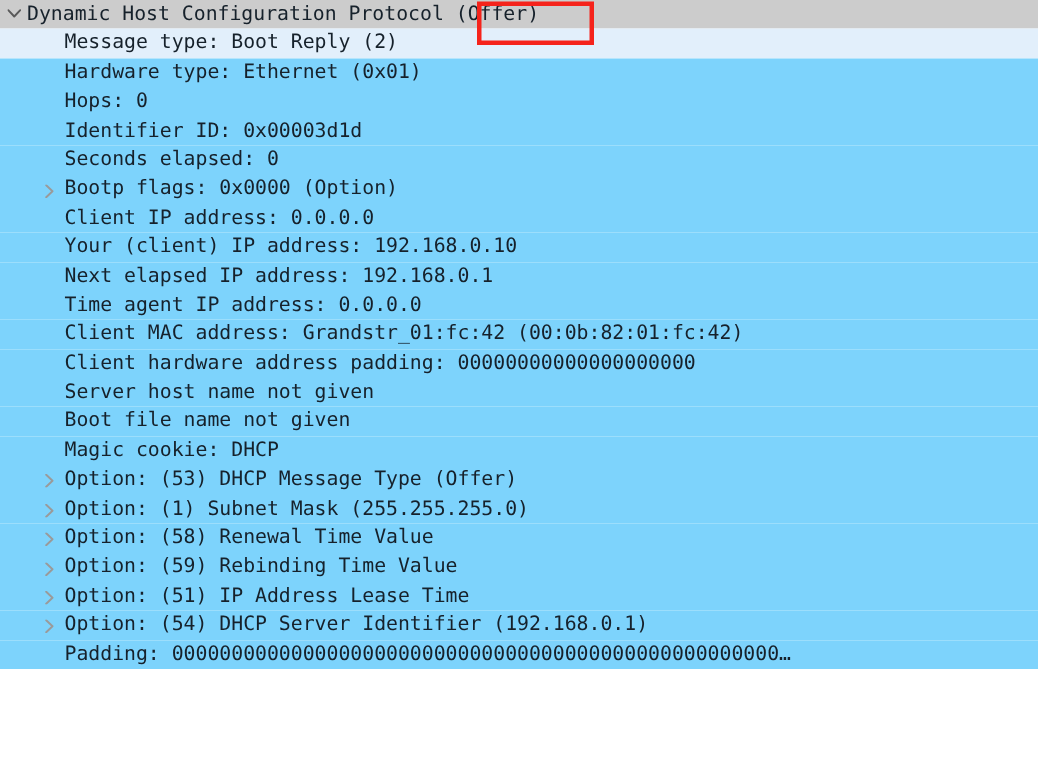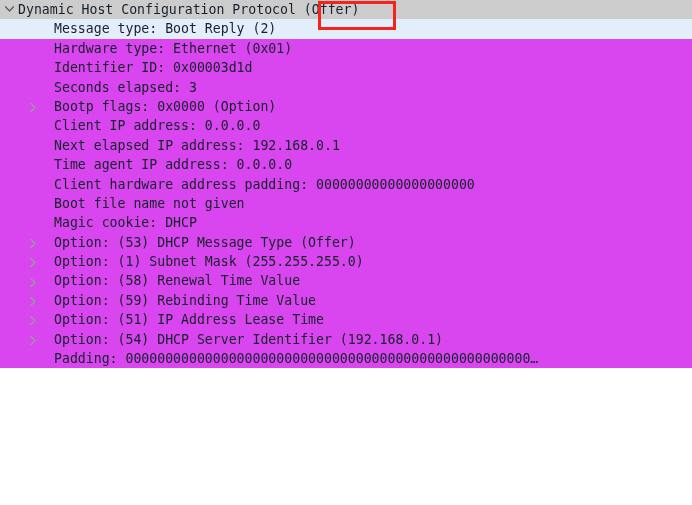--- a/index.html
+++ b/index.html
@@ -20,21 +20,21 @@
     height: 380px;
   }
 
   .row {
     position: relative;
     height: 19.4px;
     line-height: 19.4px;
     white-space: nowrap;
     font-size: 13.2px;
     color: #16212b;
-    background: #d946ef;
+    background: #7dd3fc;
   }
 
   .row.sel-gray { background: #cccccc; }
   .row.sel-blue { background: #e2effb; }
 
   
   .twisty {
     position: absolute;
     top: 0;
     width: 16px;
@@ -50,21 +50,21 @@
   .twisty.lvl1 { left: 25px; }
   .twisty svg { display: block; margin: 6.2px auto 0 auto; }
 
   .label {
     position: absolute;
     top: 0;
     height: 19.4px;
     line-height: 19.4px;
   }
   .label.lvl0 { left: 18px; }
-  .label.lvl1 { left: 54px; }
+  .label.lvl1 { left: 43px; }
 
   
   #redbox {
     position: absolute;
     left: 318px;
     top: 1px;
     width: 78px;
     height: 29px;
     border: 3px solid #f5231b;
     box-sizing: border-box;
@@ -84,44 +84,56 @@
       </span>
       <span class="label lvl0">Dynamic Host Configuration Protocol (Offer)</span>
     </div>
     <div class="row sel-blue">
       <span class="label lvl1">Message type: Boot Reply (2)</span>
     </div>
     <div class="row">
       <span class="label lvl1">Hardware type: Ethernet (0x01)</span>
     </div>
     <div class="row">
+      <span class="label lvl1">Hops: 0</span>
+    </div>
+    <div class="row">
       <span class="label lvl1">Identifier ID: 0x00003d1d</span>
     </div>
     <div class="row">
-      <span class="label lvl1">Seconds elapsed: 3</span>
+      <span class="label lvl1">Seconds elapsed: 0</span>
     </div>
     <div class="row">
       <span class="twisty lvl1">
         <svg width="6" height="9" viewBox="0 0 6 9" xmlns="http://www.w3.org/2000/svg">
           <path d="M0.8 0.5 L5 4.5 L0.8 8.5" fill="none" stroke="#9a9a9a" stroke-width="1.3" stroke-linecap="round" stroke-linejoin="round"></path>
         </svg>
       </span>
       <span class="label lvl1">Bootp flags: 0x0000 (Option)</span>
     </div>
     <div class="row">
       <span class="label lvl1">Client IP address: 0.0.0.0</span>
     </div>
     <div class="row">
+      <span class="label lvl1">Your (client) IP address: 192.168.0.10</span>
+    </div>
+    <div class="row">
       <span class="label lvl1">Next elapsed IP address: 192.168.0.1</span>
     </div>
     <div class="row">
       <span class="label lvl1">Time agent IP address: 0.0.0.0</span>
     </div>
     <div class="row">
+      <span class="label lvl1">Client MAC address: Grandstr_01:fc:42 (00:0b:82:01:fc:42)</span>
+    </div>
+    <div class="row">
       <span class="label lvl1">Client hardware address padding: 00000000000000000000</span>
+    </div>
+    <div class="row">
+      <span class="label lvl1">Server host name not given</span>
     </div>
     <div class="row">
       <span class="label lvl1">Boot file name not given</span>
     </div>
     <div class="row">
       <span class="label lvl1">Magic cookie: DHCP</span>
     </div>
     <div class="row">
       <span class="twisty lvl1">
         <svg width="6" height="9" viewBox="0 0 6 9" xmlns="http://www.w3.org/2000/svg">

